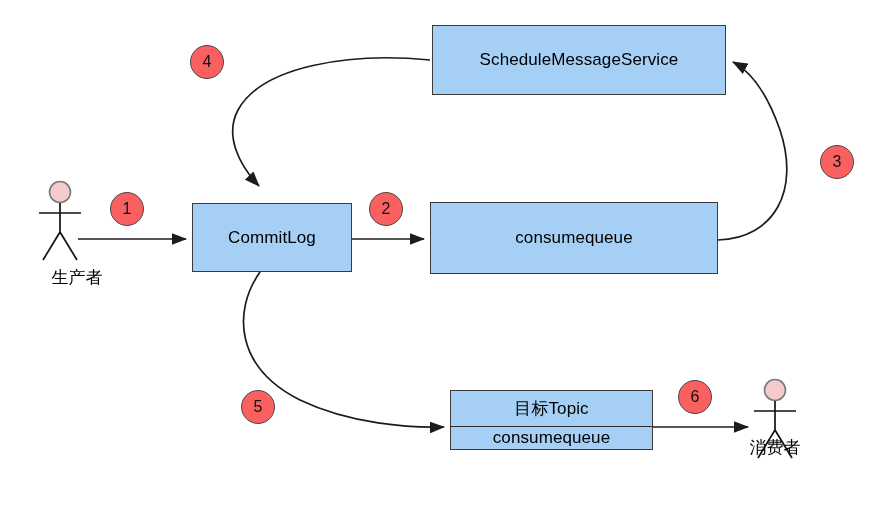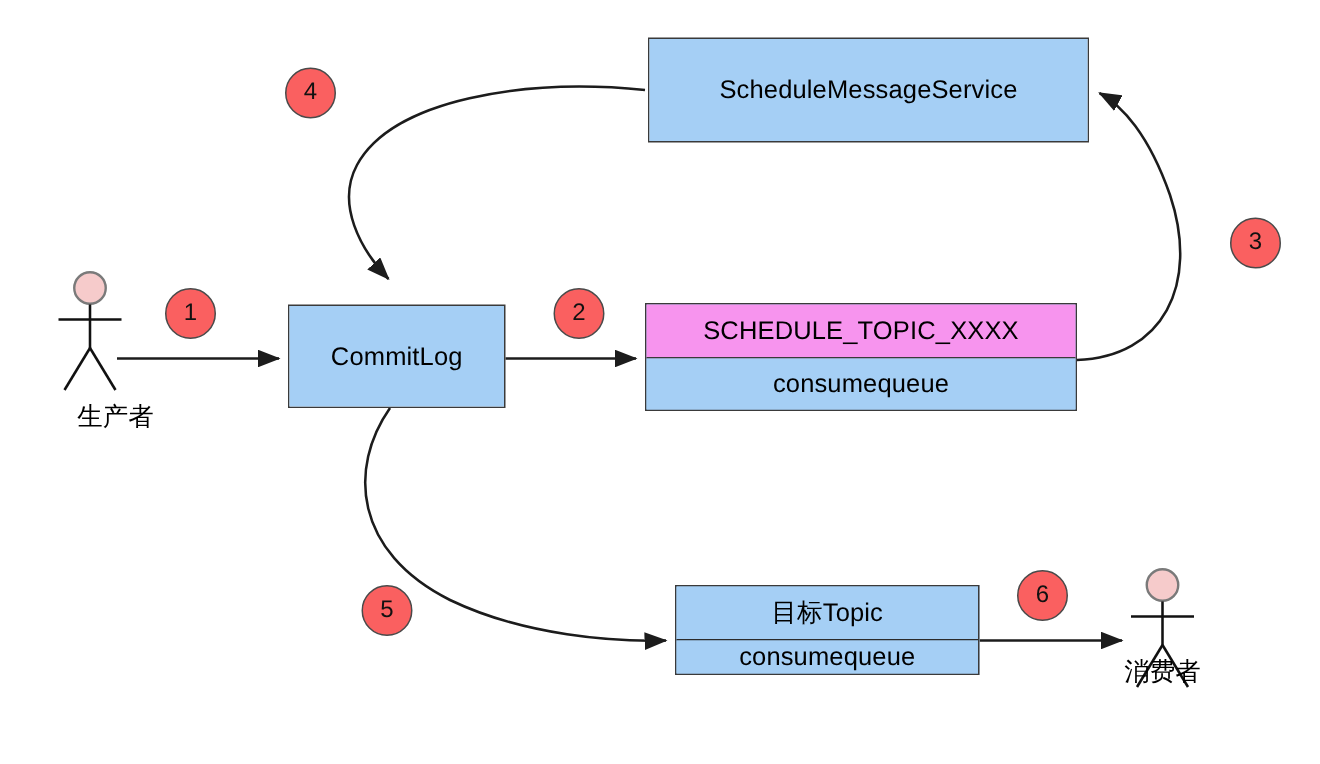--- a/index.html
+++ b/index.html
@@ -130,26 +130,25 @@
     <line x1="14" y1="33" x2="56" y2="33" stroke="#111" stroke-width="1.7"></line>
     <line x1="35" y1="52" x2="18" y2="80" stroke="#111" stroke-width="1.7"></line>
     <line x1="35" y1="52" x2="52" y2="80" stroke="#111" stroke-width="1.7"></line>
   </svg>
   <div class="actor-label" style="left:740px; top:436px; width:70px;">消费者</div>
 
   <div class="node-box" style="left:432px; top:25px; width:294px; height:70px;">
     <div class="node-cell cell-blue">ScheduleMessageService</div>
   </div>
 
-  <div class="node-box" style="left:192px; top:203px; width:145px; height:69px;">
+  <div class="node-box" style="left:192px; top:203px; width:160px; height:69px;">
     <div class="node-cell cell-blue">CommitLog</div>
   </div>
 
   <div class="node-box" style="left:430px; top:202px; width:288px; height:72px;">
-    <div class="node-cell cell-magenta" style="flex:0 0 35px;">SCHEDULE_TOPIC_XXXX</div>
     <div class="node-cell cell-blue">consumequeue</div>
   </div>
 
   <div class="node-box" style="left:450px; top:390px; width:203px; height:60px;">
     <div class="node-cell cell-blue cell-split-top" style="flex:0 0 35px;">目标Topic</div>
     <div class="node-cell cell-blue">consumequeue</div>
   </div>
 
   <div class="badge" style="left:110px; top:192px;">
     <span>1</span>

